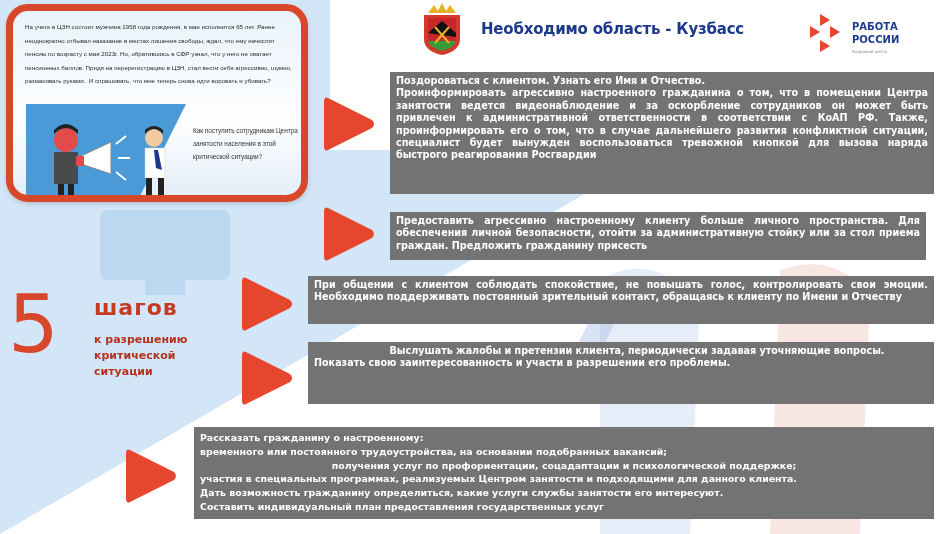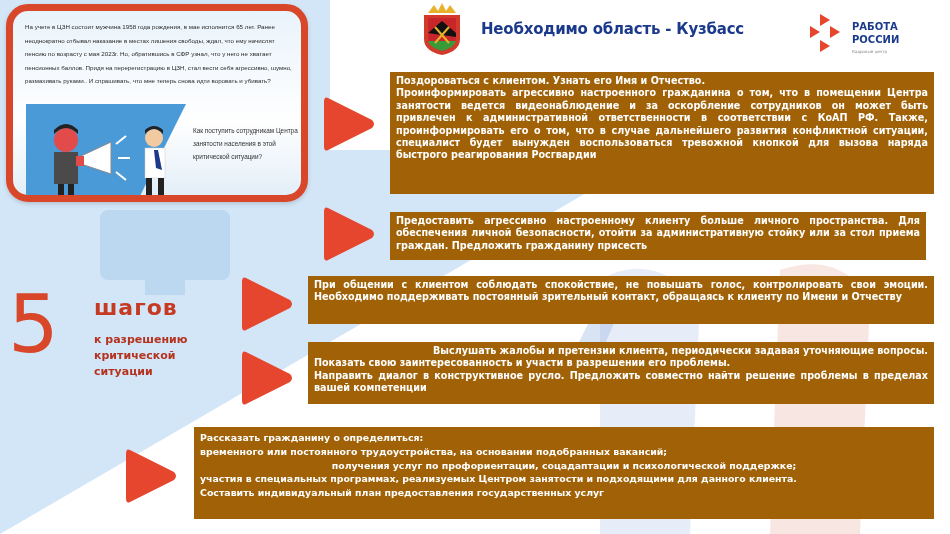--- a/index.html
+++ b/index.html
@@ -35,21 +35,21 @@
   .logo { position: absolute; left: 810px; top: 12px; width: 130px; height: 45px; }
   .logo-mark { position: absolute; left: 0; top: 0; width: 40px; height: 44px; }
   .logo-text {
     position: absolute; left: 42px; top: 8px;
     font-size: 10px; font-weight: bold; color: #1c3a8c; line-height: 13px;
     font-family: "DejaVu Sans", sans-serif;
   }
   .logo-sub { position: absolute; left: 42px; top: 37px; font-size: 4px; color: #888; }
 
   .step-box {
-    position: absolute; background: #a16207; color: #ffffff;
+    position: absolute; background: #737373; color: #ffffff;
     font-family: "DejaVu Sans", sans-serif; font-weight: bold;
     font-size: 9.6px; line-height: 12.4px; padding: 3px 6px 2px 6px;
     text-align: justify;
   }
   .step-box .line { display: block; }
   .arrow { position: absolute; }
 
   .five {
     position: absolute; left: 8px; top: 280px;
     font-size: 80px; line-height: 90px; color: #d9472b;
@@ -164,24 +164,24 @@
 
 <div class="step-box" style="left:390px;top:212px;width:536px;height:48px;">
   <span class="line">Предоставить агрессивно настроенному клиенту больше личного пространства. Для обеспечения личной безопасности, отойти за административную стойку или за стол приема граждан. Предложить гражданину присесть</span>
 </div>
 
 <div class="step-box" style="left:308px;top:276px;width:626px;height:48px;">
   <span class="line">При общении с клиентом соблюдать спокойствие, не повышать голос, контролировать свои эмоции. Необходимо поддерживать постоянный зрительный контакт, обращаясь к клиенту по Имени и Отчеству</span>
 </div>
 
 <div class="step-box" style="left:308px;top:342px;width:626px;height:62px;">
-  <span class="line" style="text-align:right;padding-left:32px;">Выслушать жалобы и претензии клиента, периодически задавая уточняющие вопросы.</span>
+  <span class="line" style="text-align:center;padding-left:32px;">Выслушать жалобы и претензии клиента, периодически задавая уточняющие вопросы.</span>
   <span class="line" style="text-align:left;">Показать свою заинтересованность и участи в разрешении его проблемы.</span>
-  <span class="line">Направить диалог в конструктивное русло.  Предложить совместно найти решение проблемы в пределах вашей компетенции</span>
 </div>
 
 <div class="step-box" style="left:194px;top:427px;width:740px;height:92px;font-size:9.4px;line-height:13.8px;padding-top:4px;">
-  <span class="line" style="text-align:left;">Рассказать гражданину о определиться:</span>
+  <span class="line" style="text-align:left;">Рассказать гражданину о настроенному:</span>
   <span class="line" style="text-align:left;">временного или постоянного трудоустройства, на основании  подобранных вакансий;</span>
   <span class="line" style="text-align:center;">получения услуг по профориентации, соцадаптации и психологической поддержке;</span>
   <span class="line" style="text-align:left;">участия в специальных программах, реализуемых Центром занятости и подходящими для данного клиента.</span>
+  <span class="line" style="text-align:left;">Дать возможность гражданину определиться, какие  услуги службы занятости его интересуют.</span>
   <span class="line" style="text-align:left;">Составить  индивидуальный  план предоставления государственных услуг</span>
 </div>
 
 </body></html>

